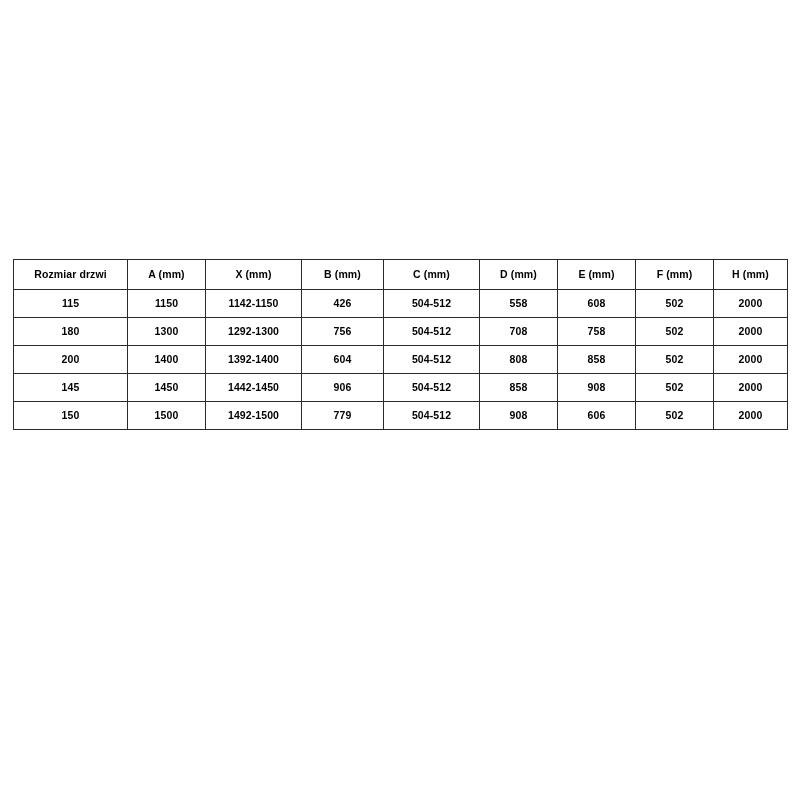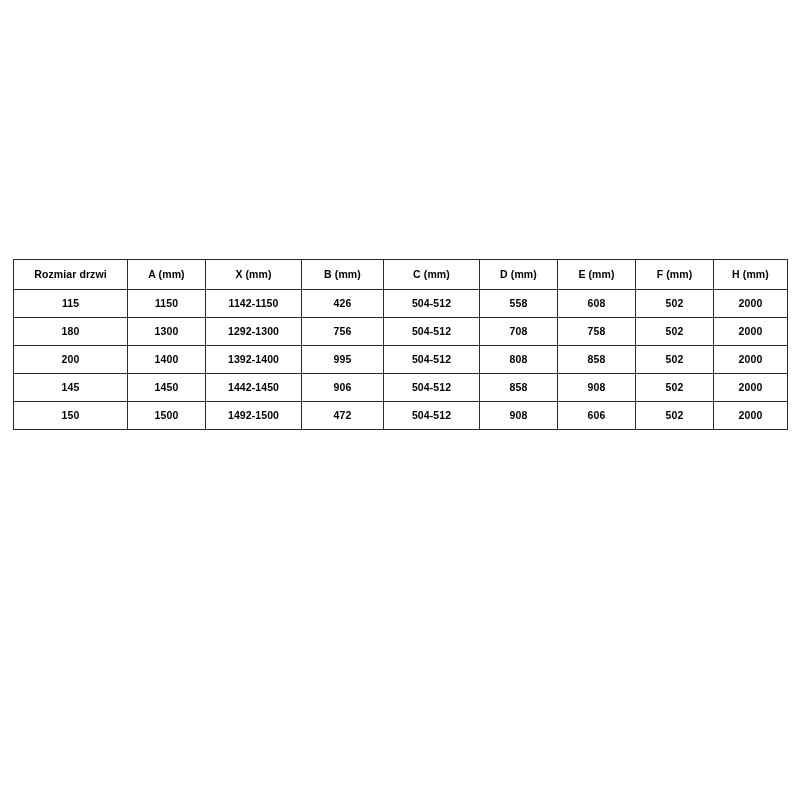--- a/index.html
+++ b/index.html
@@ -103,21 +103,21 @@
         <td>504-512</td>
         <td>708</td>
         <td>758</td>
         <td>502</td>
         <td>2000</td>
       </tr>
       <tr>
         <td>200</td>
         <td>1400</td>
         <td>1392-1400</td>
-        <td>995</td>
+        <td>604</td>
         <td>504-512</td>
         <td>808</td>
         <td>858</td>
         <td>502</td>
         <td>2000</td>
       </tr>
       <tr>
         <td>145</td>
         <td>1450</td>
         <td>1442-1450</td>
@@ -125,21 +125,21 @@
         <td>504-512</td>
         <td>858</td>
         <td>908</td>
         <td>502</td>
         <td>2000</td>
       </tr>
       <tr>
         <td>150</td>
         <td>1500</td>
         <td>1492-1500</td>
-        <td>472</td>
+        <td>779</td>
         <td>504-512</td>
         <td>908</td>
         <td>606</td>
         <td>502</td>
         <td>2000</td>
       </tr>
     </tbody>
   </table>
 </div>
 

